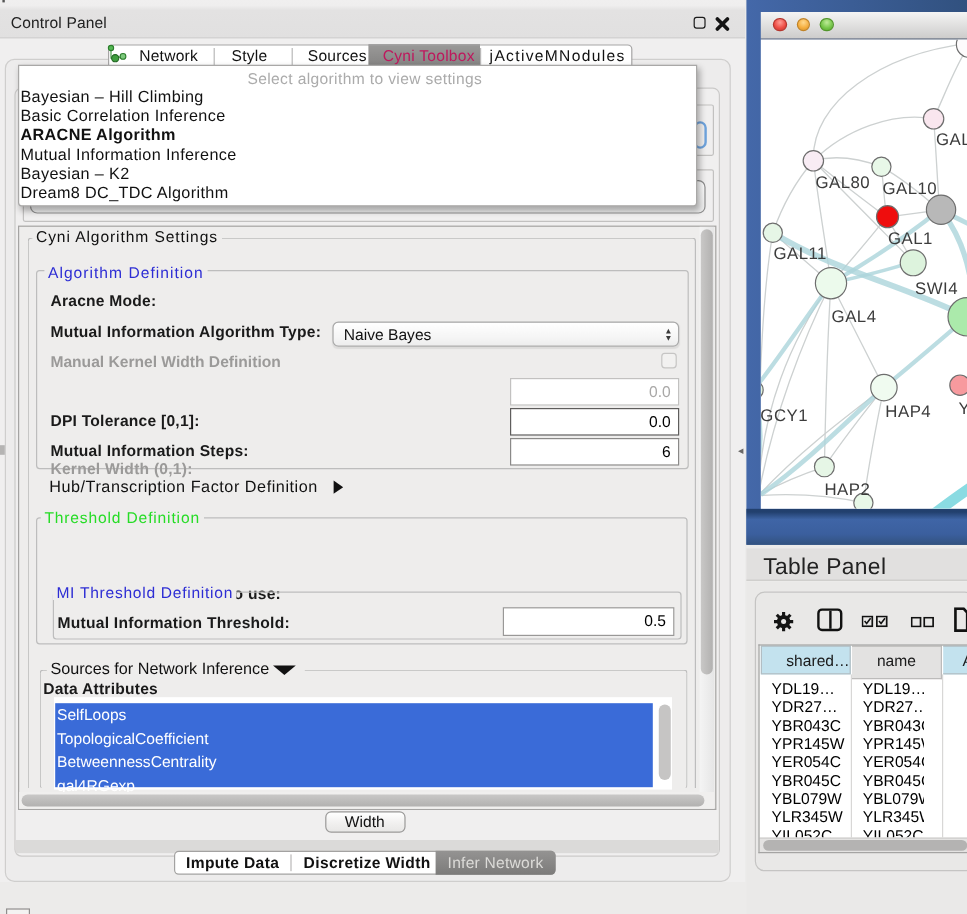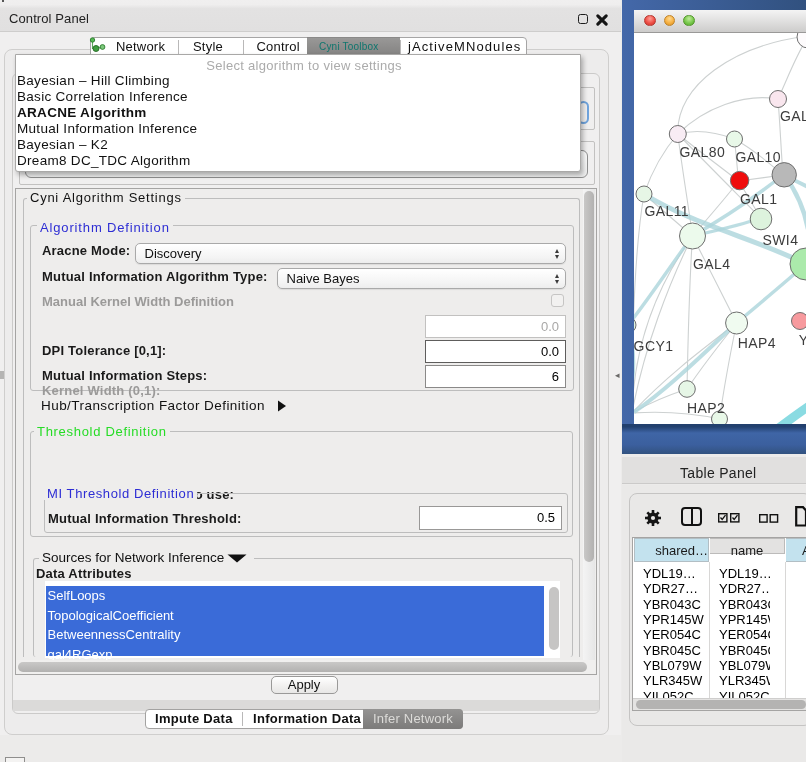--- a/index.html
+++ b/index.html
@@ -38,45 +38,40 @@
   <div class="abs" style="left:307px; top:37px; width:93px; height:22px; background:linear-gradient(#999897,#7f7e7d); border-top:1px solid #8a8988;"></div>
   <div class="abs" style="left:400px; top:40px; width:1px; height:16px; background:#b9b8b8;"></div>
   <svg class="abs" style="left:89px; top:36px;" width="17" height="18" viewBox="0 0 17 18">
     <path d="M3.5 4.5 L3.5 12.5 L7 12.5 M7 12.5 L13.5 11" stroke="#5ba55b" stroke-width="1.1" fill="none"></path>
     <circle cx="3.5" cy="4" r="2.2" fill="#55b855" stroke="#2c7d2c" stroke-width="0.9"></circle>
     <circle cx="7" cy="12.5" r="3" fill="#3f9e3f" stroke="#256825" stroke-width="0.9"></circle>
     <circle cx="13.5" cy="11" r="2.4" fill="#7cc87c" stroke="#2c7d2c" stroke-width="0.9"></circle>
   </svg>
   <div class="abs" style="left:116px; top:39.5px; font-size:13px; line-height:14px; color:#111; letter-spacing:0.2px;">Network</div>
   <div class="abs" style="left:193px; top:39.5px; font-size:13px; line-height:14px; color:#111; letter-spacing:0.2px;">Style</div>
-  <div class="abs" style="left:256.5px; top:39.5px; font-size:13px; line-height:14px; color:#111; letter-spacing:0.2px;">Control</div>
-  <div class="abs" style="left:319px; top:39.5px; font-size:10px; line-height:14px; color:#0f766e; letter-spacing:0.2px;">Cyni Toolbox</div>
+  <div class="abs" style="left:256.5px; top:39.5px; font-size:13px; line-height:14px; color:#111; letter-spacing:0.2px;">Sources</div>
+  <div class="abs" style="left:319px; top:39.5px; font-size:13px; line-height:14px; color:#be185d; letter-spacing:0.2px;">Cyni Toolbox</div>
   <div class="abs" style="left:408px; top:39.5px; font-size:13px; line-height:14px; color:#111; letter-spacing:1.1px;">jActiveMNodules</div>
 
   <div class="abs" style="left:19px; top:87px; width:576px; height:43px; border:1px solid #c2c1c0; border-radius:2px;"></div>
   <div class="abs" style="left:578px; top:101px; width:11px; height:23px; border:2.5px solid #6fa3dc; border-radius:6px; background:#f0efef;"></div>
   <div class="abs" style="left:19px; top:141px; width:576px; height:44px; border:1px solid #c2c1c0; border-radius:2px;"></div>
   <div class="abs" style="left:25px; top:150px; width:563px; height:28px; border:1px solid #8f8f8f; border-radius:6px; background:linear-gradient(#fdfdfd,#ededed);"></div>
 
   <div class="abs" style="left:15px; top:188px; width:582px; height:487px; border:1px solid #a5a4a3; background:#eeedec;"></div>
 
   <div class="grp" style="left:23px; top:198px; width:557px; height:459px; border-bottom:none; border-radius:3px 3px 0 0;">
       <span style="color:#111; top:-8px; letter-spacing:0.75px;">Cyni Algorithm Settings</span>
     </div>
 
   <div class="grp" style="left:30px; top:225px; width:544px; height:165.5px;">
       <span style="color:#2d2dd4; top:-5px; left:6px; letter-spacing:0.85px;">Algorithm Definition</span>
     </div>
 
   <div class="lbl" style="left:42px; top:243.5px;">Aracne Mode:</div>
-  <div class="combo" style="left:134.5px; top:242.5px; width:431.5px;">
-      <span class="tx">Discovery</span>
-      <span class="up"></span>
-      <span class="dn"></span>
-    </div>
 
   <div class="lbl" style="left:42px; top:270px;">Mutual Information Algorithm Type:</div>
   <div class="combo" style="left:276.5px; top:267.5px; width:289.5px;">
       <span class="tx">Naive Bayes</span>
       <span class="up"></span>
       <span class="dn"></span>
     </div>
 
   <div class="lbl" style="left:42px; top:295px; color:#9b9a99; letter-spacing:0;">Manual Kernel Width Definition</div>
   <div class="abs" style="left:551px; top:294px; width:13px; height:13px; border:1px solid #c6c5c4; border-radius:3px; background:#f2f1f0;"></div>
@@ -117,27 +112,27 @@
   <div class="abs" style="left:45px; top:581px; width:515px; height:77px; background:#fff;"></div>
   <div class="abs" style="left:46px; top:586px; width:498px; height:70px; background:#3a6bd8;"></div>
   <div class="abs" style="left:47.5px; top:586.4px; font-size:13px; color:#fff; line-height:19.4px;">SelfLoops<br>TopologicalCoefficient<br>BetweennessCentrality<br>gal4RGexp</div>
   <div class="abs" style="left:549px; top:587px; width:10px; height:63px; background:#c6c5c4; border-radius:5px;"></div>
 
   <div class="abs" style="left:583px; top:189px; width:12px; height:472px; background:linear-gradient(90deg,#f4f4f4,#e6e6e6);"></div>
   <div class="abs" style="left:584px; top:191px; width:10px; height:371px; background:linear-gradient(90deg,#c9c8c7,#b2b1b0); border-radius:5px;"></div>
   <div class="abs" style="left:16px; top:660px; width:579px; height:14px; background:#f0efee;"></div>
   <div class="abs" style="left:18px; top:662px; width:569px; height:10px; background:linear-gradient(#c9c8c7,#b2b1b0); border-radius:5px;"></div>
 
-  <div class="abs" style="left:270.5px; top:676px; width:67px; height:17.5px; border:1px solid #9a9998; border-radius:5px; background:linear-gradient(#ffffff,#f0efee 60%,#e8e7e6); text-align:center; font-size:13px; color:#111; padding-top:0px;">Apply</div>
+  <div class="abs" style="left:270.5px; top:676px; width:67px; height:17.5px; border:1px solid #9a9998; border-radius:5px; background:linear-gradient(#ffffff,#f0efee 60%,#e8e7e6); text-align:center; font-size:13px; color:#111; padding-top:0px;">Width</div>
 
   <div class="abs" style="left:145px; top:709px; width:318px; height:20px; background:#fff; border:1px solid #a3a2a1; border-radius:4px;"></div>
   <div class="abs" style="left:242px; top:712px; width:1px; height:14px; background:#b9b8b8;"></div>
   <div class="abs" style="left:363px; top:709px; width:100px; height:20px; background:linear-gradient(#949392,#7c7b7a); border-radius:0 4px 4px 0;"></div>
   <div class="abs" style="left:155px; top:712px; font-size:13px; line-height:14px; font-weight:bold; color:#111; letter-spacing:0.3px;">Impute Data</div>
-  <div class="abs" style="left:253px; top:712px; font-size:13px; line-height:14px; font-weight:bold; color:#111; letter-spacing:0.3px;">Information Data</div>
+  <div class="abs" style="left:253px; top:712px; font-size:13px; line-height:14px; font-weight:bold; color:#111; letter-spacing:0.3px;">Discretize Width</div>
   <div class="abs" style="left:373px; top:712px; font-size:13px; line-height:14px; color:#dcdbd8; letter-spacing:0.2px;">Infer Network</div>
 </div>
 
 <div class="abs" style="left:615px; top:371px; width:6px; height:8px; color:#6a6968; font-size:9px; line-height:8px;">◂</div>
 <div class="abs" style="left:0px; top:371px; width:4px; height:8px; background:#b5b4b3;"></div>
 
 <div class="abs" style="left:15px; top:54px; width:566px; height:118px; background:#fff; border:1px solid #a9a8a7; border-radius:0 0 3px 3px; box-shadow:2px 3px 5px rgba(0,0,0,0.3);"></div>
 <div class="abs" style="left:15px; top:58.5px; width:566px; text-align:center; font-size:13px; line-height:13px; color:#ababab; letter-spacing:0.3px;padding-left:12px;">Select algorithm to view settings</div>
 <div class="pitem" style="top:73.5px;">Bayesian – Hill Climbing</div>
 <div class="pitem" style="top:89.6px;">Basic Correlation Inference</div>
@@ -222,21 +217,21 @@
     <text x="59" y="235.5">GAL4</text>
     <text x="103.8" y="314.5">HAP4</text>
     <text x="164.8" y="312">Y</text>
     <text x="-0.4" y="317.5">GCY1</text>
     <text x="53" y="379.5">HAP2</text>
   </g>
 </svg>
 </div>
 
 <div class="abs" style="left:622px; top:457px; width:184px; height:27px; background:#e1e0df; border-bottom:1px solid #cbcac9;"></div>
-<div class="abs" style="left:636px; top:466px; font-size:14px; line-height:14px; color:#222; letter-spacing:0.3px;margin-left:44px;">Table Panel</div>
+<div class="abs" style="left:636px; top:466px; font-size:19px; line-height:14px; color:#222; letter-spacing:0.3px;">Table Panel</div>
 <div class="abs" style="left:622px; top:485px; width:184px; height:277px; background:#eae9e8;"></div>
 <div class="abs" style="left:629px; top:493px; width:183px; height:233px; background:#e9e8e7; border:1px solid #c5c4c3; border-radius:8px;"></div>
 
 <svg class="abs" style="left:644px; top:509px;" width="18" height="18" viewBox="0 0 18 18">
   <g stroke="#151515" stroke-width="2.6">
     <line x1="9" y1="1" x2="9" y2="17"></line>
     <line x1="1" y1="9" x2="17" y2="9"></line>
     <line x1="3.3" y1="3.3" x2="14.7" y2="14.7"></line>
     <line x1="14.7" y1="3.3" x2="3.3" y2="14.7"></line>
   </g>
@@ -254,21 +249,21 @@
 <svg class="abs" style="left:759px; top:513.5px;" width="20" height="9" viewBox="0 0 20 9">
   <rect x="0.7" y="0.7" width="7.4" height="7.4" fill="none" stroke="#111" stroke-width="1.4"></rect>
   <rect x="11.2" y="0.7" width="7.4" height="7.4" fill="none" stroke="#111" stroke-width="1.4"></rect>
 </svg>
 <svg class="abs" style="left:795px; top:506px;" width="12" height="21" viewBox="0 0 12 21">
   <path d="M1.2 1.2 L8 1.2 L11 4.5 L11 19.5 L1.2 19.5 Z" fill="none" stroke="#111" stroke-width="2.2"></path>
 </svg>
 
 <div class="abs" style="left:633px; top:538px; width:173px; height:160px; background:#fff;"></div>
 <div class="abs" style="left:634px; top:538px; width:75px; height:24px; background:#c3e2ee; border:1px solid #b2bec4; text-align:right; font-size:13px; color:#1a1a1a; padding-top:3.5px;">shared…</div>
-<div class="abs" style="left:710px; top:538px; width:75px; height:16px; background:#e3e2e1; border:1px solid #bcbbba; border-left:none; text-align:center; font-size:13px; color:#1a1a1a; padding-top:3.5px;">name</div>
+<div class="abs" style="left:710px; top:538px; width:75px; height:28px; background:#e3e2e1; border:1px solid #bcbbba; border-left:none; text-align:center; font-size:13px; color:#1a1a1a; padding-top:3.5px;">name</div>
 <div class="abs" style="left:786px; top:538px; width:20px; height:24px; background:#c3e2ee; border-top:1px solid #b2bec4; border-bottom:1px solid #b2bec4; font-size:13px; color:#1a1a1a; padding-top:3.5px; padding-left:16px; overflow:hidden;">A</div>
 <div class="abs" style="left:709px; top:562px; width:1px; height:136px; background:#d8d7d6;"></div>
 <div class="abs" style="left:785px; top:562px; width:1px; height:136px; background:#d8d7d6;"></div>
 <div class="abs" style="left:633px; top:562px; width:137px; height:136px; overflow:hidden;">
 <div class="abs" style="left:10px; top:4px; font-size:13px; color:#000; line-height:15.35px; white-space:pre;">YDL19…
 YDR27…
 YBR043C
 YPR145W
 YER054C
 YBR045C

